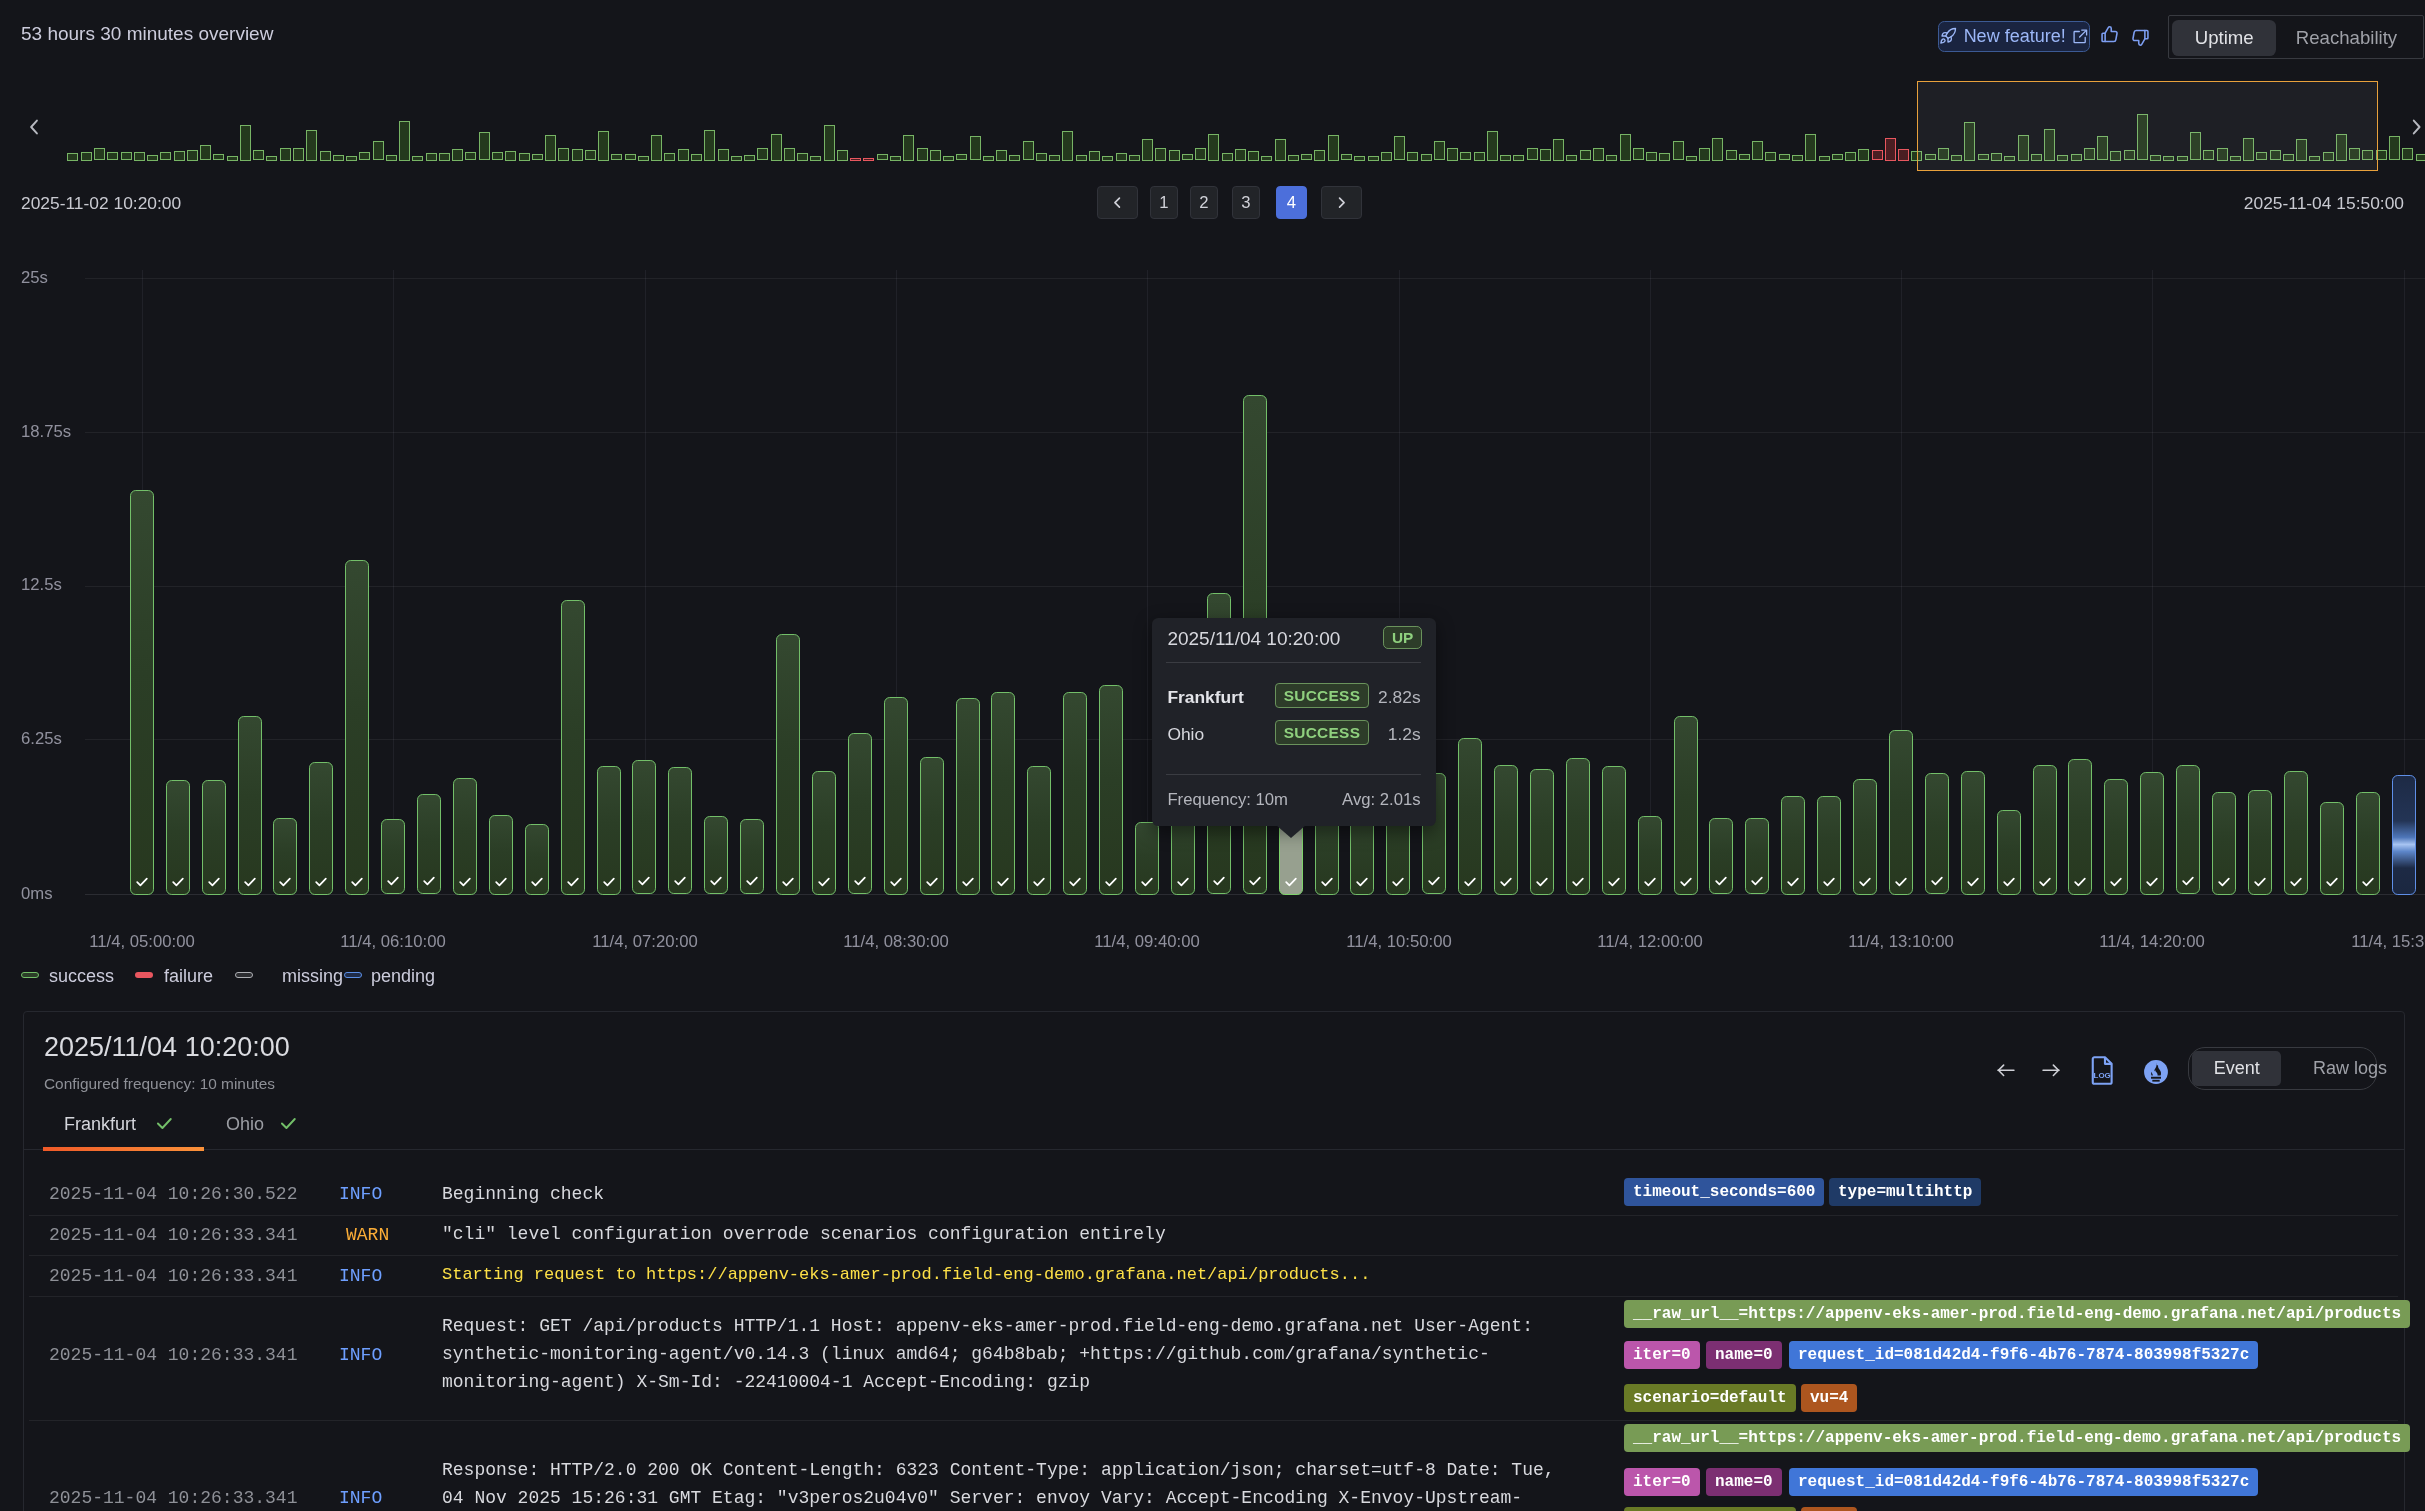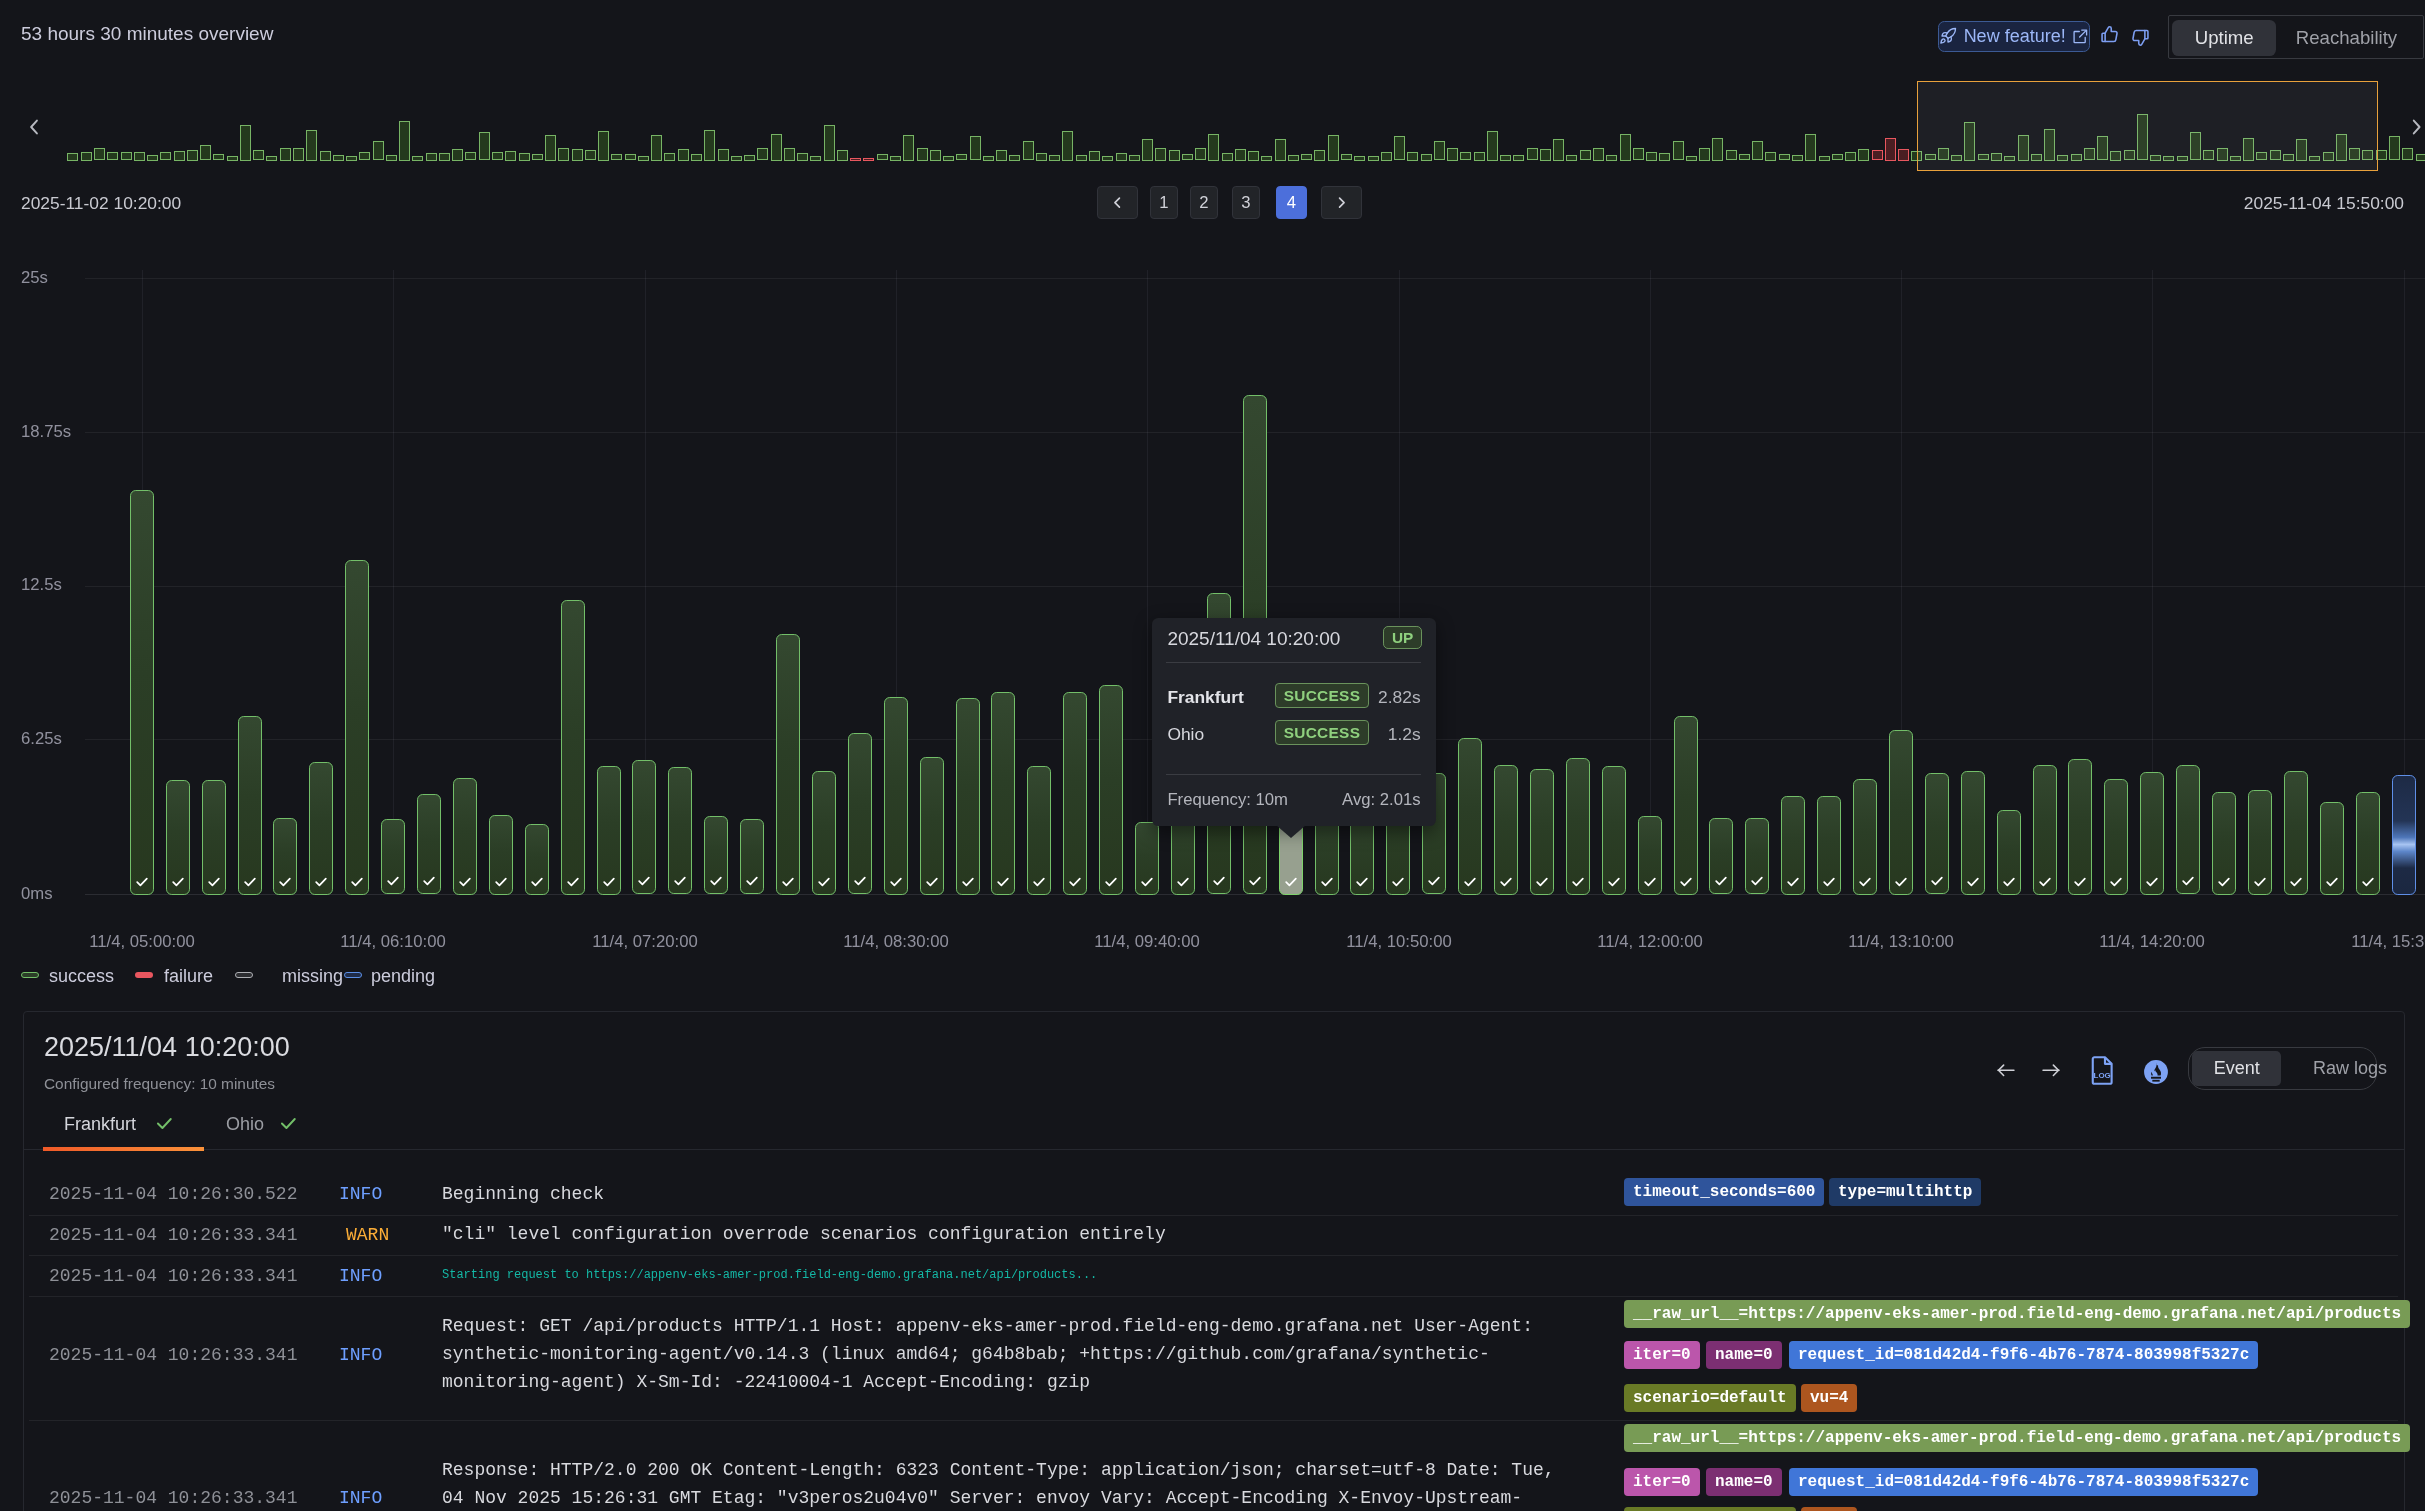--- a/index.html
+++ b/index.html
@@ -649,21 +649,21 @@
 <div style="position:absolute;left:442px;top:1183px;font-family:'Liberation Mono',monospace;font-size:18px;color:#d8d9de;line-height:22px;width:1157px;">Beginning check</div>
 <div style="position:absolute;left:1624px;top:1178px;font-family:'Liberation Mono',monospace;font-size:16px;font-weight:700;color:#fff;background:#2f549b;height:28px;line-height:28px;border-radius:3.9px;padding:0 9px;display:inline-block;white-space:nowrap;">timeout_seconds=600</div>
 <div style="position:absolute;left:1829px;top:1178px;font-family:'Liberation Mono',monospace;font-size:16px;font-weight:700;color:#fff;background:#1f3a66;height:28px;line-height:28px;border-radius:3.9px;padding:0 9px;display:inline-block;white-space:nowrap;">type=multihttp</div>
 <div style="position:absolute;left:29px;top:1215px;width:2369px;height:0.6px;background:#232429;"></div>
 <div style="position:absolute;left:49px;top:1224px;font-family:'Liberation Mono',monospace;font-size:18px;color:#8e9097;line-height:22px;">2025-11-04 10:26:33.341</div>
 <div style="position:absolute;left:339px;top:1224px;font-family:'Liberation Mono',monospace;font-size:18px;color:#fbad37;line-height:22px;font-weight:500;margin-left:7px;">WARN</div>
 <div style="position:absolute;left:442px;top:1223px;font-family:'Liberation Mono',monospace;font-size:18px;color:#d8d9de;line-height:22px;width:1157px;">"cli" level configuration overrode scenarios configuration entirely</div>
 <div style="position:absolute;left:29px;top:1255px;width:2369px;height:0.6px;background:#232429;"></div>
 <div style="position:absolute;left:49px;top:1265px;font-family:'Liberation Mono',monospace;font-size:18px;color:#8e9097;line-height:22px;">2025-11-04 10:26:33.341</div>
 <div style="position:absolute;left:339px;top:1265px;font-family:'Liberation Mono',monospace;font-size:18px;color:#6e9fff;line-height:22px;font-weight:500;">INFO</div>
-<div style="position:absolute;left:442px;top:1264px;font-family:'Liberation Mono',monospace;font-size:12px;color:#14b8a6;line-height:22px;width:1157px;">Starting request to https://appenv-eks-amer-prod.field-eng-demo.grafana.net/api/products...</div>
+<div style="position:absolute;left:442px;top:1264px;font-family:'Liberation Mono',monospace;font-size:17px;color:#fde047;line-height:22px;width:1157px;">Starting request to https://appenv-eks-amer-prod.field-eng-demo.grafana.net/api/products...</div>
 <div style="position:absolute;left:29px;top:1296px;width:2369px;height:0.6px;background:#232429;"></div>
 <div style="position:absolute;left:49px;top:1344px;font-family:'Liberation Mono',monospace;font-size:18px;color:#8e9097;line-height:22px;">2025-11-04 10:26:33.341</div>
 <div style="position:absolute;left:339px;top:1344px;font-family:'Liberation Mono',monospace;font-size:18px;color:#6e9fff;line-height:22px;font-weight:500;">INFO</div>
 <div style="position:absolute;left:442px;top:1312px;font-family:'Liberation Mono',monospace;font-size:18px;color:#d8d9de;line-height:28px;width:1157px;">Request: GET /api/products HTTP/1.1 Host: appenv-eks-amer-prod.field-eng-demo.grafana.net User-Agent:<br>synthetic-monitoring-agent/v0.14.3 (linux amd64; g64b8bab; +https://github.com/grafana/synthetic-<br>monitoring-agent) X-Sm-Id: -22410004-1 Accept-Encoding: gzip</div>
 <div style="position:absolute;left:1624px;top:1300px;font-family:'Liberation Mono',monospace;font-size:16px;font-weight:700;color:#fff;background:#789b55;height:28px;line-height:28px;border-radius:3.9px;padding:0 9px;display:inline-block;white-space:nowrap;">__raw_url__=https://appenv-eks-amer-prod.field-eng-demo.grafana.net/api/products</div>
 <div style="position:absolute;left:1624px;top:1341px;font-family:'Liberation Mono',monospace;font-size:16px;font-weight:700;color:#fff;background:#bb56ab;height:28px;line-height:28px;border-radius:3.9px;padding:0 9px;display:inline-block;white-space:nowrap;">iter=0</div>
 <div style="position:absolute;left:1706px;top:1341px;font-family:'Liberation Mono',monospace;font-size:16px;font-weight:700;color:#fff;background:#7c2f72;height:28px;line-height:28px;border-radius:3.9px;padding:0 9px;display:inline-block;white-space:nowrap;">name=0</div>
 <div style="position:absolute;left:1789px;top:1341px;font-family:'Liberation Mono',monospace;font-size:16px;font-weight:700;color:#fff;background:#4076d8;height:28px;line-height:28px;border-radius:3.9px;padding:0 9px;display:inline-block;white-space:nowrap;">request_id=081d42d4-f9f6-4b76-7874-803998f5327c</div>
 <div style="position:absolute;left:1624px;top:1384px;font-family:'Liberation Mono',monospace;font-size:16px;font-weight:700;color:#fff;background:#697a26;height:28px;line-height:28px;border-radius:3.9px;padding:0 9px;display:inline-block;white-space:nowrap;">scenario=default</div>
 <div style="position:absolute;left:1801px;top:1384px;font-family:'Liberation Mono',monospace;font-size:16px;font-weight:700;color:#fff;background:#ad561f;height:28px;line-height:28px;border-radius:3.9px;padding:0 9px;display:inline-block;white-space:nowrap;">vu=4</div>

